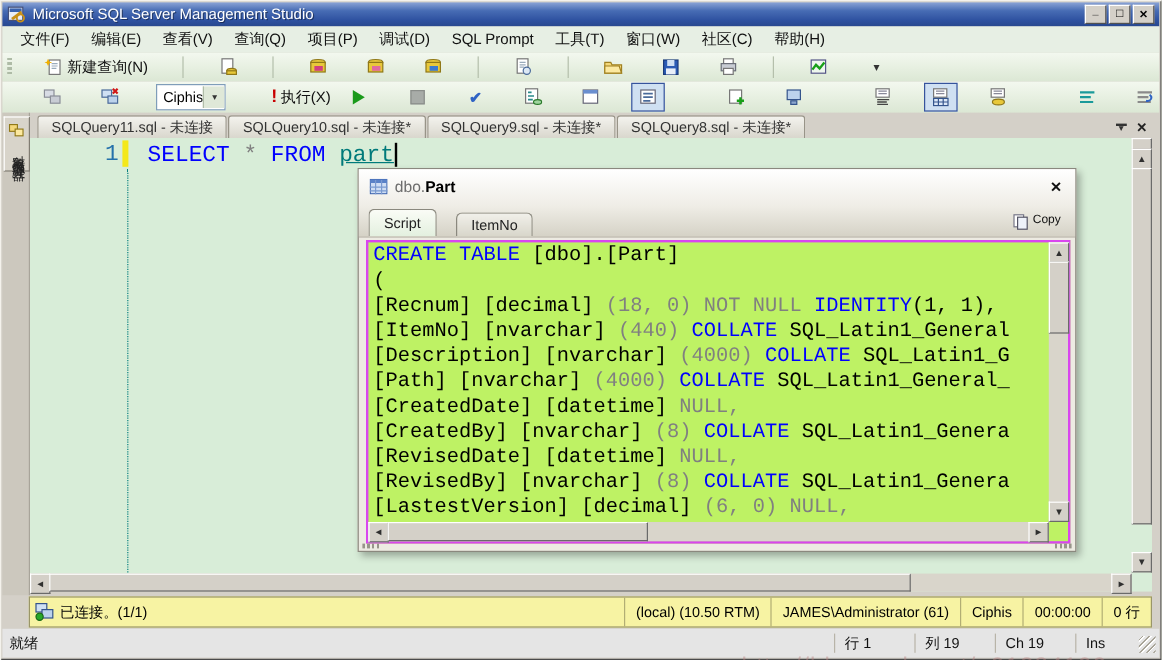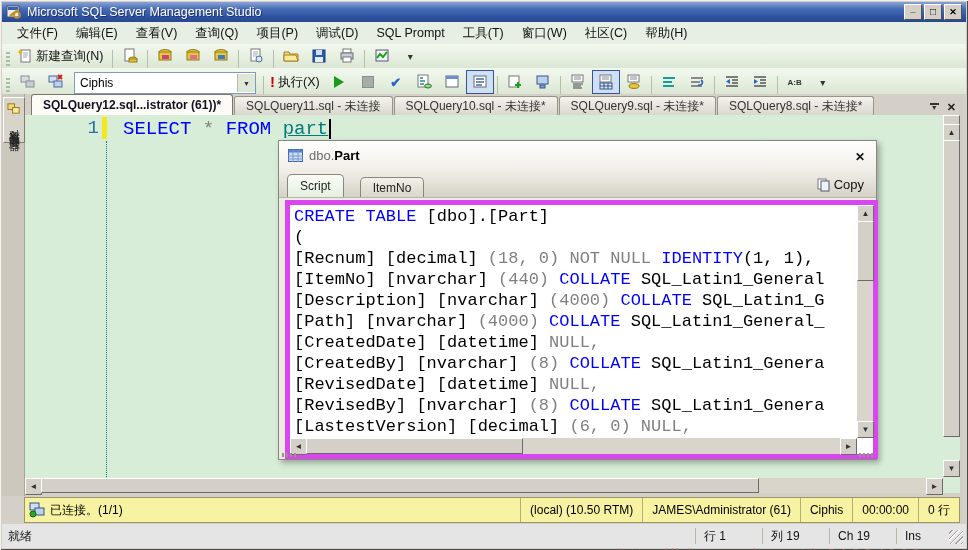--- a/index.html
+++ b/index.html
@@ -21,23 +21,23 @@
   .g-min::after{content:"_";position:relative;top:-3px;}
   .g-max::after{content:"□";font-size:10px;}
   .g-x::after{content:"✕";font-size:9px;}
 
   
   .menubar{position:absolute;left:2px;top:22px;right:2px;height:22px;background:#e7efe4;
     display:flex;align-items:center;padding-left:6px;}
   .menu-item{font-size:12.5px;color:#111;padding:3px 9px;white-space:nowrap;}
 
   
-  .toolbar{position:absolute;left:2px;right:2px;display:flex;align-items:flex-end;
+  .toolbar{position:absolute;left:2px;right:2px;display:flex;align-items:center;
     background:linear-gradient(180deg,#f3f8ef 0%,#e6efe0 55%,#dbe7d4 100%);
-    padding-left:3px;}
+    padding-left:3px;gap:20px;}
   .tb1{top:44px;height:24px;}
   .tb2{top:68px;height:26px;}
   .grip{width:4px;height:16px;margin:0 4px 0 1px;
     background:repeating-linear-gradient(180deg,#aebba6 0 2px,transparent 2px 4px);}
   .tb-sep{width:1px;height:18px;background:#b4bfab;margin:0 3px;}
   .tb-btn{height:22px;min-width:22px;display:flex;align-items:center;justify-content:center;
     border:1px solid transparent;gap:3px;padding:0 2px;}
   .tb-btn.pressed{border:1px solid #36539c;background:#cfe0f2;}
   .tb-label{font-size:12.5px;color:#111;white-space:nowrap;padding-right:3px;}
   .ic{width:16px;height:16px;display:block;}
@@ -103,39 +103,39 @@
     border:1px solid;border-color:#fff #6a6a6a #6a6a6a #fff;}
   .ed-vscroll .up{position:absolute;top:9px;left:0;width:15px;height:15px;}
   .ed-vscroll .thumb{position:absolute;top:25px;left:0;width:15px;bottom:40px;}
   .ed-vscroll .dn{position:absolute;bottom:0;left:0;width:15px;height:15px;}
   .ed-hscroll{position:absolute;left:0;bottom:0;height:15px;width:918px;}
   .ed-hscroll .lf{position:absolute;left:0;top:0;width:15px;height:15px;}
   .ed-hscroll .thumb{position:absolute;left:16px;top:0;height:13px;width:78%;}
   .ed-hscroll .rt{position:absolute;right:0;top:0;width:15px;height:15px;}
 
   
-  .popup{position:absolute;left:278px;top:140px;width:597px;height:318px;
+  .popup{position:absolute;left:298px;top:140px;width:597px;height:318px;
     background:#edebe2;border:1px solid #8a887e;box-shadow:3px 3px 6px rgba(0,0,0,.3);z-index:20;}
   .popup-top{position:absolute;left:0;top:0;right:0;height:56px;
     background:linear-gradient(180deg,#ffffff 0%,#efede6 55%,#d5d2c6 100%);
     border-bottom:1px solid #b8b4a8;}
   .popup-title{position:absolute;left:9px;top:7px;display:flex;align-items:center;gap:6px;
     font-size:13px;}
   .pt-prefix{color:#6d6d6d;} .pt-name{color:#000;font-weight:bold;}
   .popup-x{position:absolute;right:11px;top:6px;}
   .popup-x::after{content:"✕";font-size:12px;font-weight:bold;color:#111;}
   .popup-tabs{position:absolute;left:8px;bottom:0;display:flex;align-items:flex-end;}
   .p-tab{height:19px;padding:0 12px;display:flex;align-items:center;font-size:12px;color:#222;
     background:linear-gradient(180deg,#f1f0ea,#d8d6ca);border:1px solid #8a887e;
     border-bottom:none;border-radius:5px 5px 0 0;margin-right:16px;}
   .p-tab.active{height:22px;background:linear-gradient(180deg,#fafcf6,#e3f0df);}
-  .copy-btn{position:absolute;right:12px;bottom:5px;display:flex;align-items:flex-end;gap:4px;
-    font-size:13px;color:#111;}
-  .script-box{position:absolute;left:6px;top:59px;width:583px;height:249px;background:#ffffff;
-    border:5px solid #d946ef;}
+  .copy-btn{position:absolute;right:12px;bottom:5px;display:flex;align-items:flex-start;gap:4px;
+    font-size:10px;color:#111;}
+  .script-box{position:absolute;left:6px;top:59px;width:583px;height:249px;background:#bef264;
+    border:2px solid #d946ef;}
   .script-lines{position:absolute;left:4px;top:1px;right:18px;bottom:18px;overflow:hidden;
     font-family:"Liberation Mono",monospace;font-size:17px;line-height:21px;white-space:pre;}
   .pp-vscroll{position:absolute;right:0;top:0;width:16px;bottom:16px;}
   .pp-vscroll .up{position:absolute;top:0;left:0;width:15px;height:15px;}
   .pp-vscroll .thumb{position:absolute;top:16px;left:0;width:15px;height:58px;}
   .pp-vscroll .dn{position:absolute;bottom:0;left:0;width:15px;height:15px;}
   .pp-hscroll{position:absolute;left:0;bottom:0;height:16px;right:16px;}
   .pp-hscroll .lf{position:absolute;left:0;top:0;width:15px;height:15px;}
   .pp-hscroll .thumb{position:absolute;left:16px;top:0;height:14px;width:38%;}
   .pp-hscroll .rt{position:absolute;right:0;top:0;width:15px;height:15px;}
@@ -396,21 +396,20 @@
         <svg width="15" height="15" viewBox="0 0 16 16">
           <rect x="1" y="3" width="7" height="6" fill="#f4d87a" stroke="#907818"></rect>
           <rect x="6" y="7" width="7" height="6" fill="#fce9a0" stroke="#907818"></rect>
         </svg>
         <span class="vtext">对象资源管理器</span>
       </div>
     </div>
 
     <div class="tabstrip">
       <div style="display:flex;align-items:flex-end;" id="doc-tabs">
-          <div class="doc-tab active">SQLQuery12.sql...istrator (61))*</div>
           <div class="doc-tab">SQLQuery11.sql - 未连接</div>
           <div class="doc-tab">SQLQuery10.sql - 未连接*</div>
           <div class="doc-tab">SQLQuery9.sql - 未连接*</div>
           <div class="doc-tab">SQLQuery8.sql - 未连接*</div>
         </div>
       <div class="tab-tools">
         <span class="g-chv"></span>
         <span class="g-tx"></span>
       </div>
     </div>

